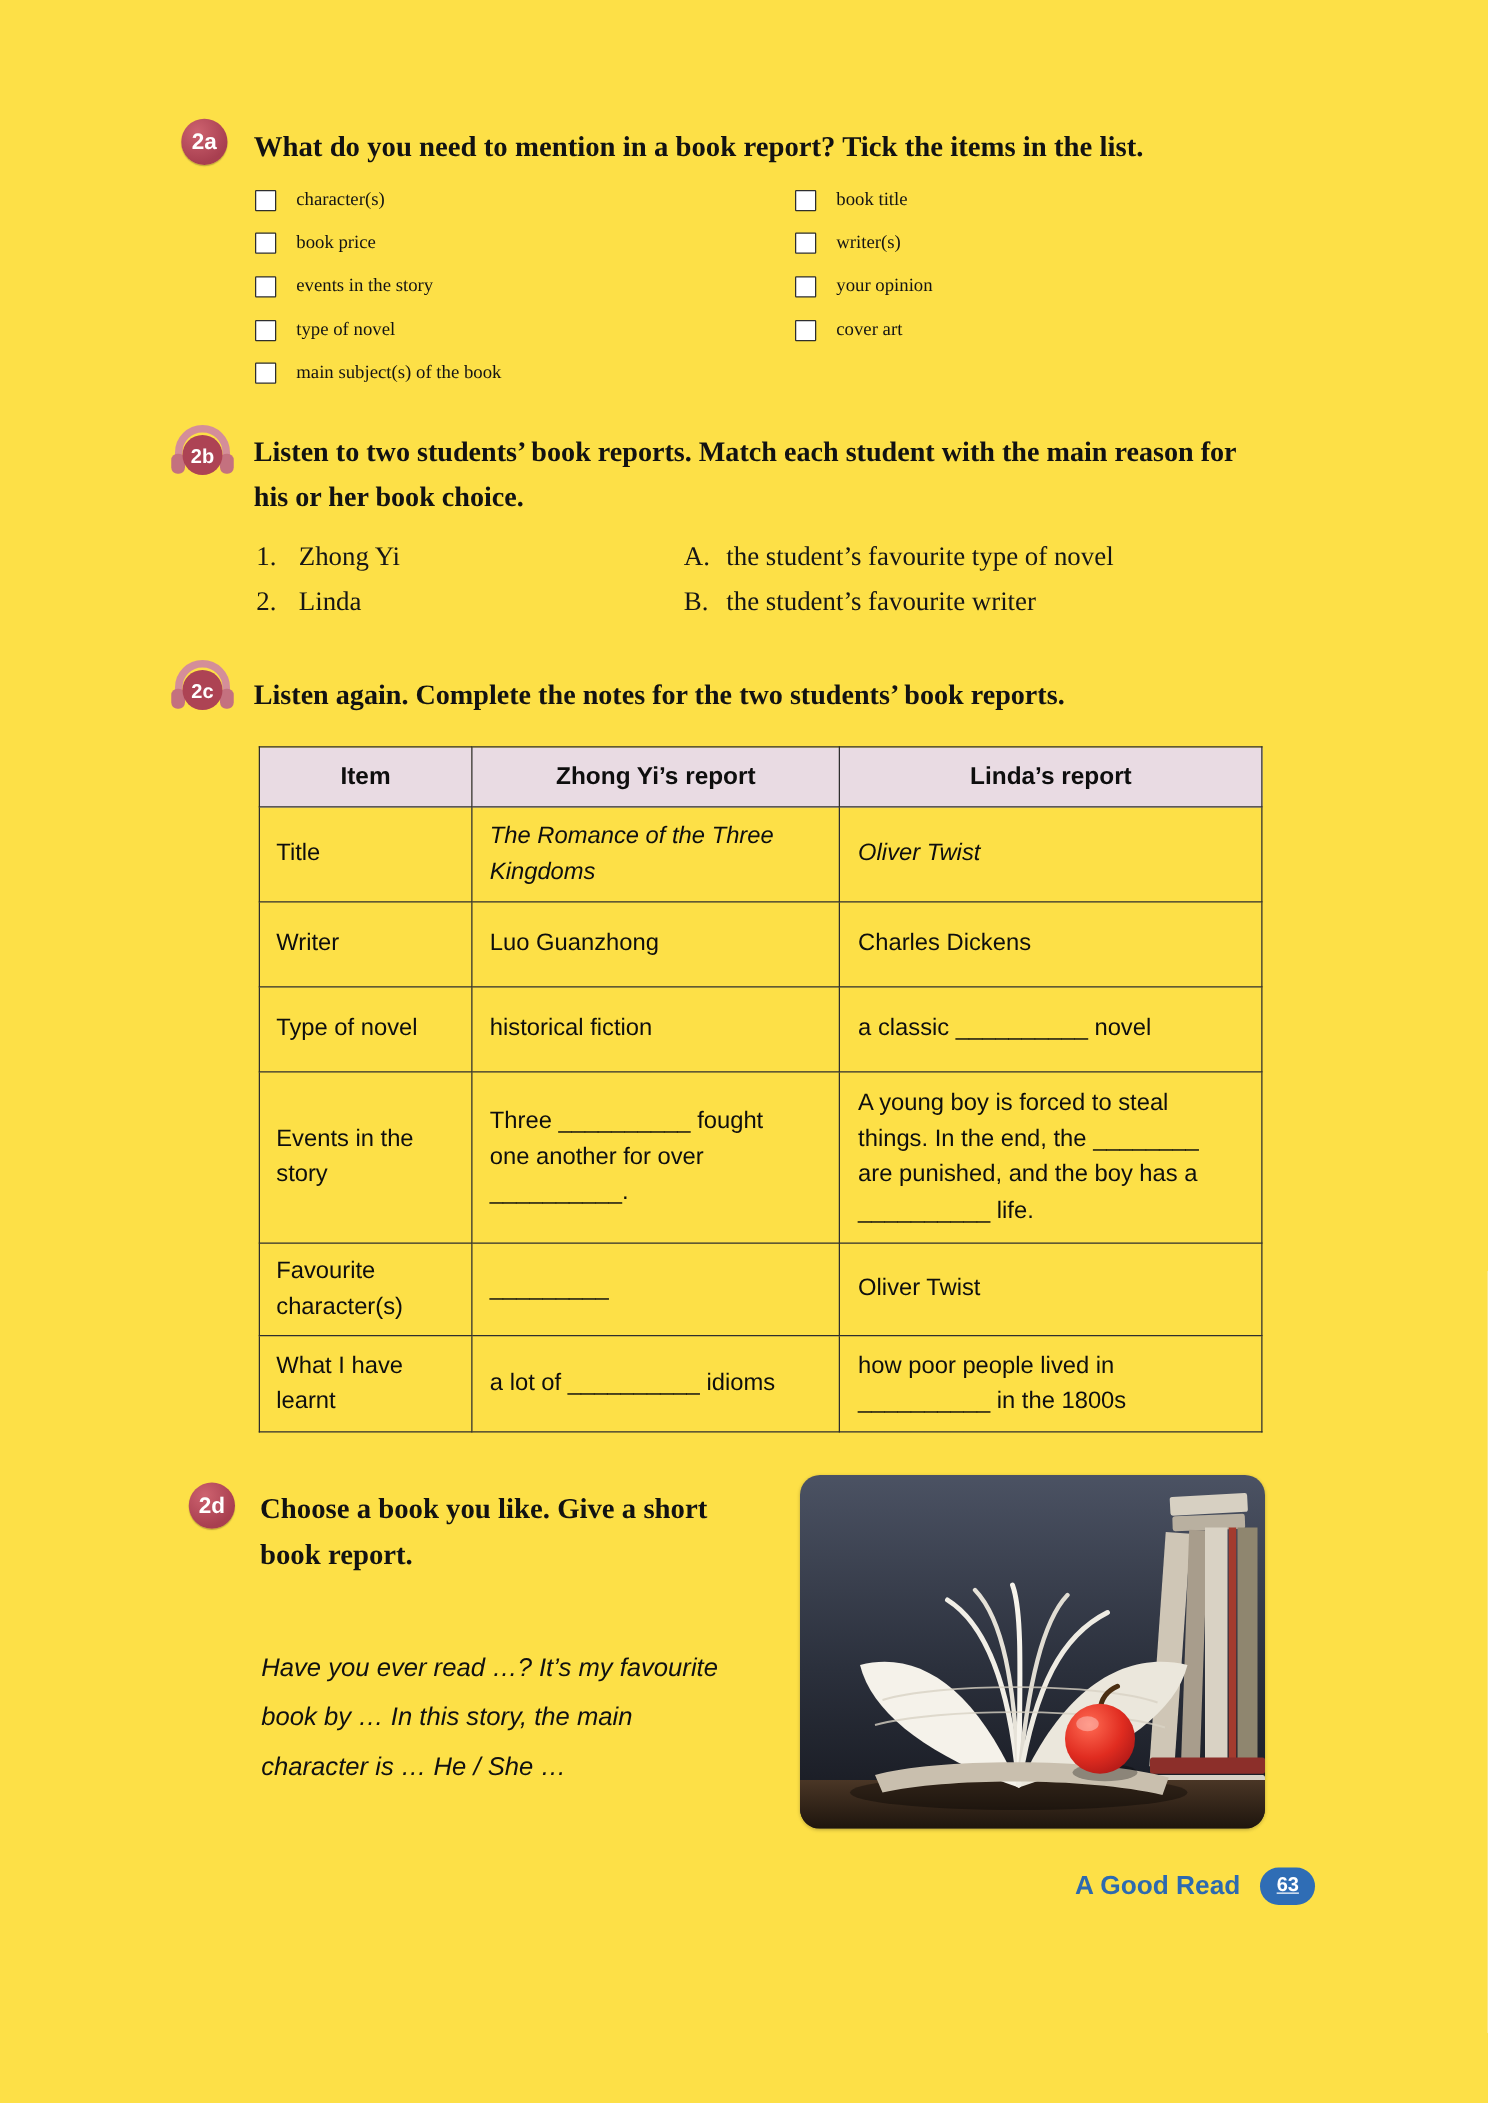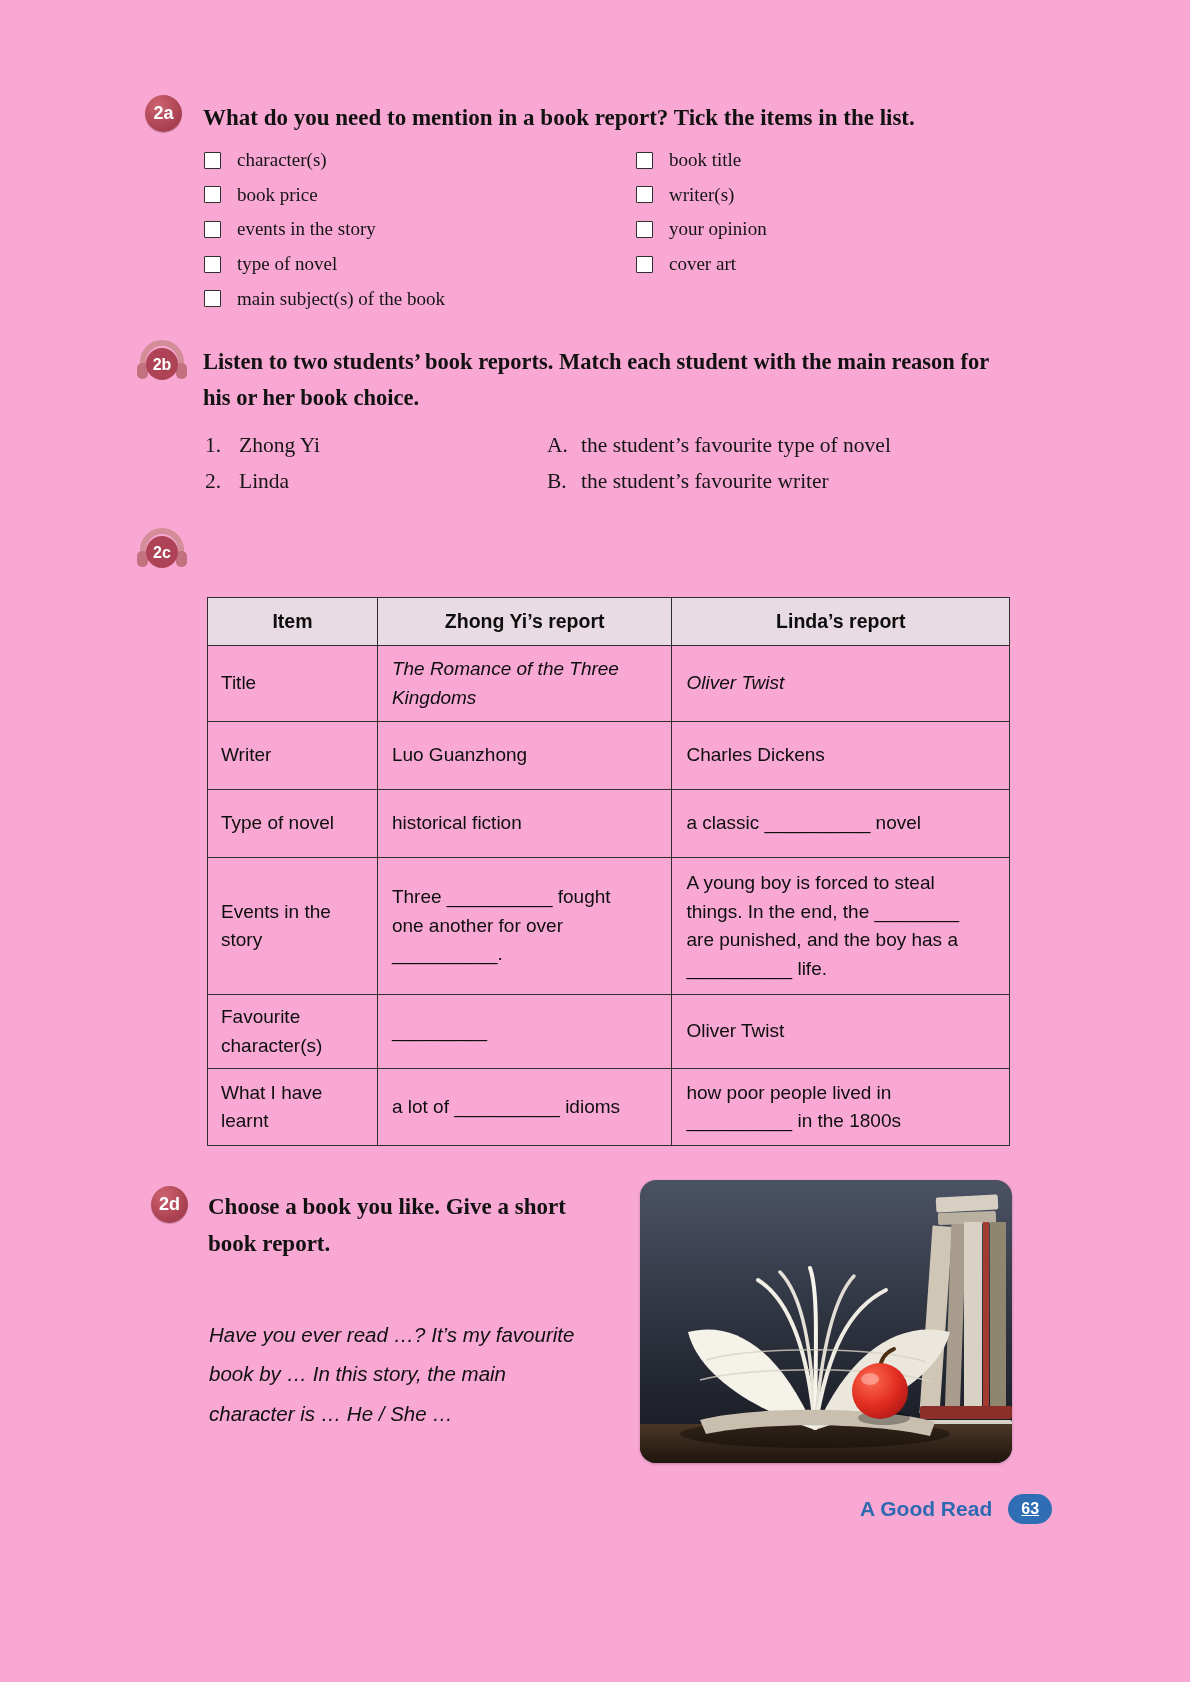--- a/index.html
+++ b/index.html
@@ -1,18 +1,18 @@
 <!DOCTYPE html>
 <html><head>
 <meta charset="utf-8">
 <style>
   * { margin:0; padding:0; box-sizing:border-box; }
   html,body { width:1190px; height:1682px; }
   body { background:#f3f2f0; font-family:"Liberation Serif", serif; color:#161616; position:relative; }
-  .page { position:absolute; inset:0; background:#f9a8d4; overflow:hidden; }
+  .page { position:absolute; inset:0; background:#fde047; overflow:hidden; }
 
   .abs { position:absolute; }
 
   
   .badge-circle {
     width:37px; height:37px; border-radius:50%;
     background:radial-gradient(circle at 35% 28%, #cd626f, #a83f50 70%);
     color:#fff; font-family:"Liberation Sans", sans-serif; font-weight:bold; font-size:18px;
     display:flex; align-items:center; justify-content:center;
     box-shadow:0 1px 1px rgba(0,0,0,.25);
@@ -20,21 +20,21 @@
   .hp-badge { width:58px; height:50px; }
 
   
   .prompt { font-weight:bold; font-size:23px; line-height:1.62; color:#121212; }
   .prompt.small { font-size:22.5px; }
 
   
   .check-col { display:flex; flex-direction:column; }
   .check-item { height:34.6px; display:flex; align-items:center; }
   .checkbox { width:17px; height:17px; border:1.7px solid #2e2e2e; background:#fff; margin-right:16px; flex:0 0 auto; border-radius:1px; }
-  .check-label { font-size:19px; color:#141414; }
+  .check-label { font-size:15px; color:#141414; }
 
   
   .match-line { height:35.5px; display:flex; align-items:center; font-size:21.5px; }
   .match-num { display:inline-block; width:34px; }
 
   
   table.notes-table { border-collapse:collapse; width:803px; font-family:"Liberation Sans", sans-serif; color:#0e0e0e; border:1px solid #fca5a5; }
   .notes-table th {
     background:#e9dbe3; font-weight:bold; font-size:19.5px; height:48px;
     border:1.5px solid #2e2e2e; text-align:center; vertical-align:middle;
@@ -148,20 +148,21 @@
 
   <div class="abs hp-badge" style="left:133px; top:524px;">
     <svg width="58" height="50" viewBox="0 0 58 50">
       <path d="M10 33 v-7 a19 19 0 0 1 38 0 v7" fill="none" stroke="#d48e99" stroke-width="6" stroke-linecap="round"></path>
       <rect x="4" y="27" width="11" height="16" rx="5" fill="#c4717f"></rect>
       <rect x="43" y="27" width="11" height="16" rx="5" fill="#c4717f"></rect>
       <circle cx="29" cy="28" r="16" fill="#ad4354"></circle>
       <text x="29" y="34" text-anchor="middle" font-size="16" font-weight="bold" fill="#ffffff" font-family="Liberation Sans, sans-serif">2c</text>
     </svg>
   </div>
+  <div class="abs prompt small" style="left:203px; top:538px; width:840px;">Listen again. Complete the notes for the two students’ book reports.</div>
 
   <table class="abs notes-table" style="left:207px; top:597px;">
     <colgroup>
       <col style="width:170px">
         <col style="width:295px">
         <col style="width:338px">
     </colgroup>
     <thead>
       <tr>
         <th>Item</th>

